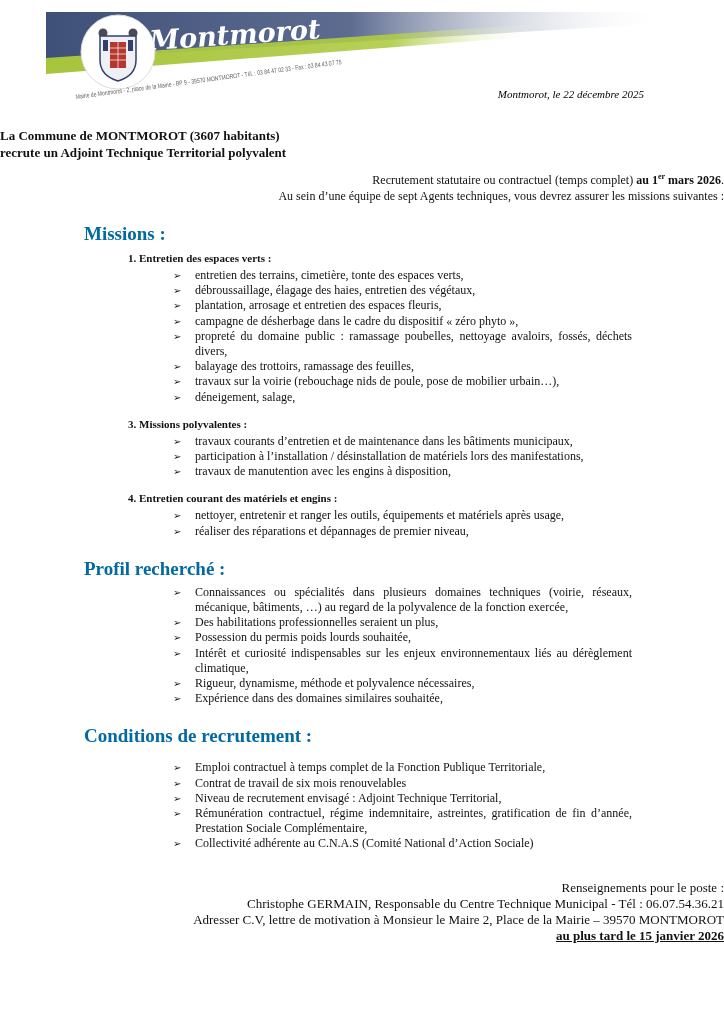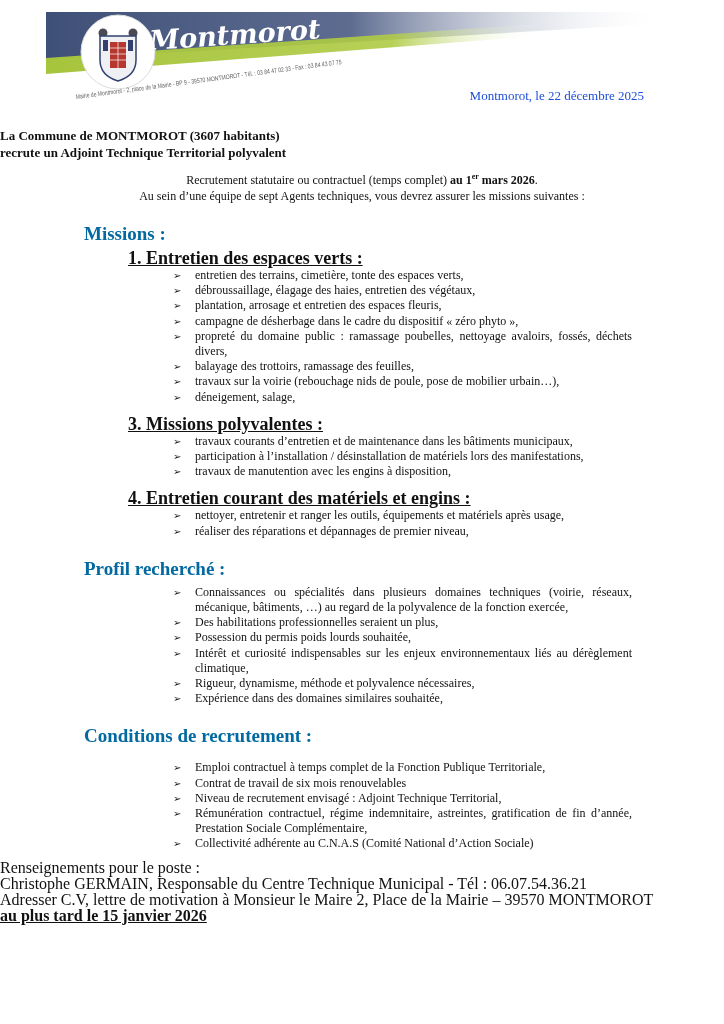--- a/index.html
+++ b/index.html
@@ -7,55 +7,55 @@
     position:relative;
     width:724px;height:1024px;
     background:#ffffff;
     font-family:"Liberation Serif","DejaVu Serif",serif;
     color:#111;
     overflow:hidden;
   }
   .banner{position:absolute;top:0;left:0;}
   .date-line{
     position:absolute;top:88px;right:80px;
-    font-size:13px;color:#1d4ed8;
+    font-style:italic;font-size:11px;color:#000000;
   }
   .content{position:absolute;top:128px;left:0;width:724px;}
   .title-block{text-align:left;font-weight:bold;font-size:13px;line-height:16.5px;}
-  .intro-block{text-align:center;font-size:12px;line-height:16px;margin-top:8px;}
+  .intro-block{text-align:right;font-size:12px;line-height:16px;margin-top:8px;}
   .intro-block sup{font-size:8px;}
   .b{font-weight:bold;}
   h2.sec{
     font-size:19px;font-weight:bold;color:#0369a1;
     margin:18px 0 4px 84px;line-height:24px;
   }
   h2.sec-tight{margin-bottom:12px;}
   .subhead{
-    font-size:18px;font-weight:bold;text-decoration:underline;
+    font-size:11px;font-weight:bold;
     margin:11px 0 2px 128px;line-height:16px;
   }
   .subhead-first{margin-top:2px;}
   ul.blist{
     list-style:none;margin:0 0 0 172px;padding:0;
     width:460px;
   }
   ul.blist li{
     position:relative;padding-left:23px;
     font-size:12px;line-height:15.2px;
     text-align:justify;
   }
   ul.blist .bm{
     position:absolute;left:1px;top:0;
     font-family:"DejaVu Sans",sans-serif;
     font-size:10px;color:#1a1a1a;
   }
   .gap-list{margin-top:12px;}
   .footer{
-    text-align:left;font-size:16px;line-height:16px;
-    margin-top:8px;color:#111;
+    text-align:right;font-size:13px;line-height:16px;
+    margin-top:28px;color:#111;
   }
   .footer .deadline{font-weight:bold;text-decoration:underline;}
 </style>
 </head>
 <body>
 
 <div class="page">
 
   <svg class="banner" width="724" height="115" viewBox="0 0 724 115">
     <defs>

